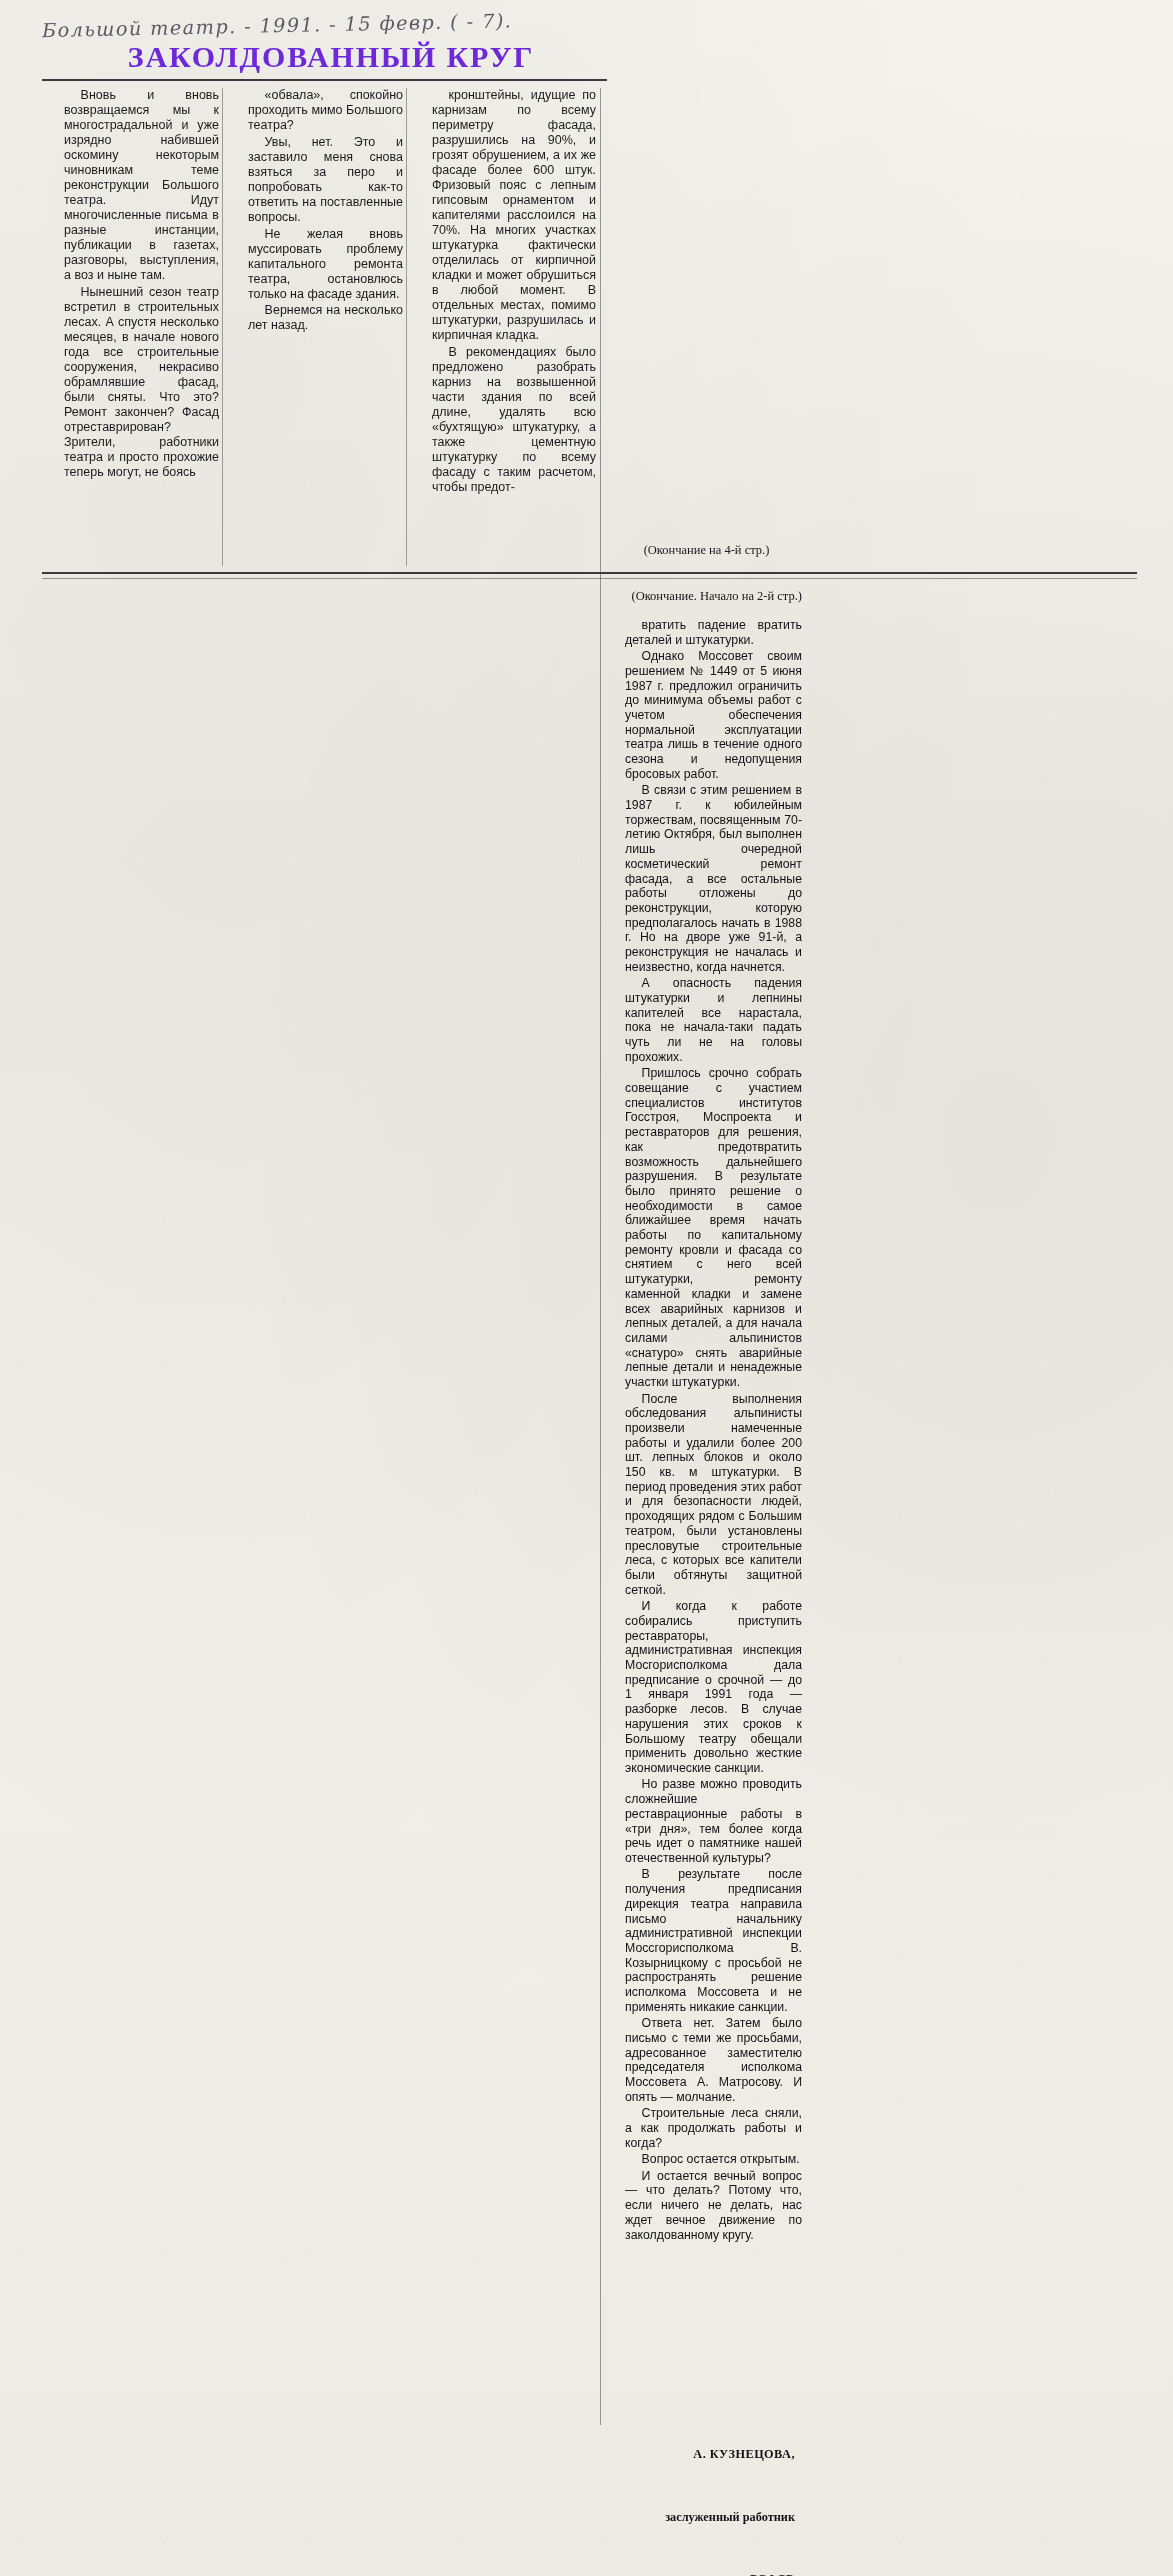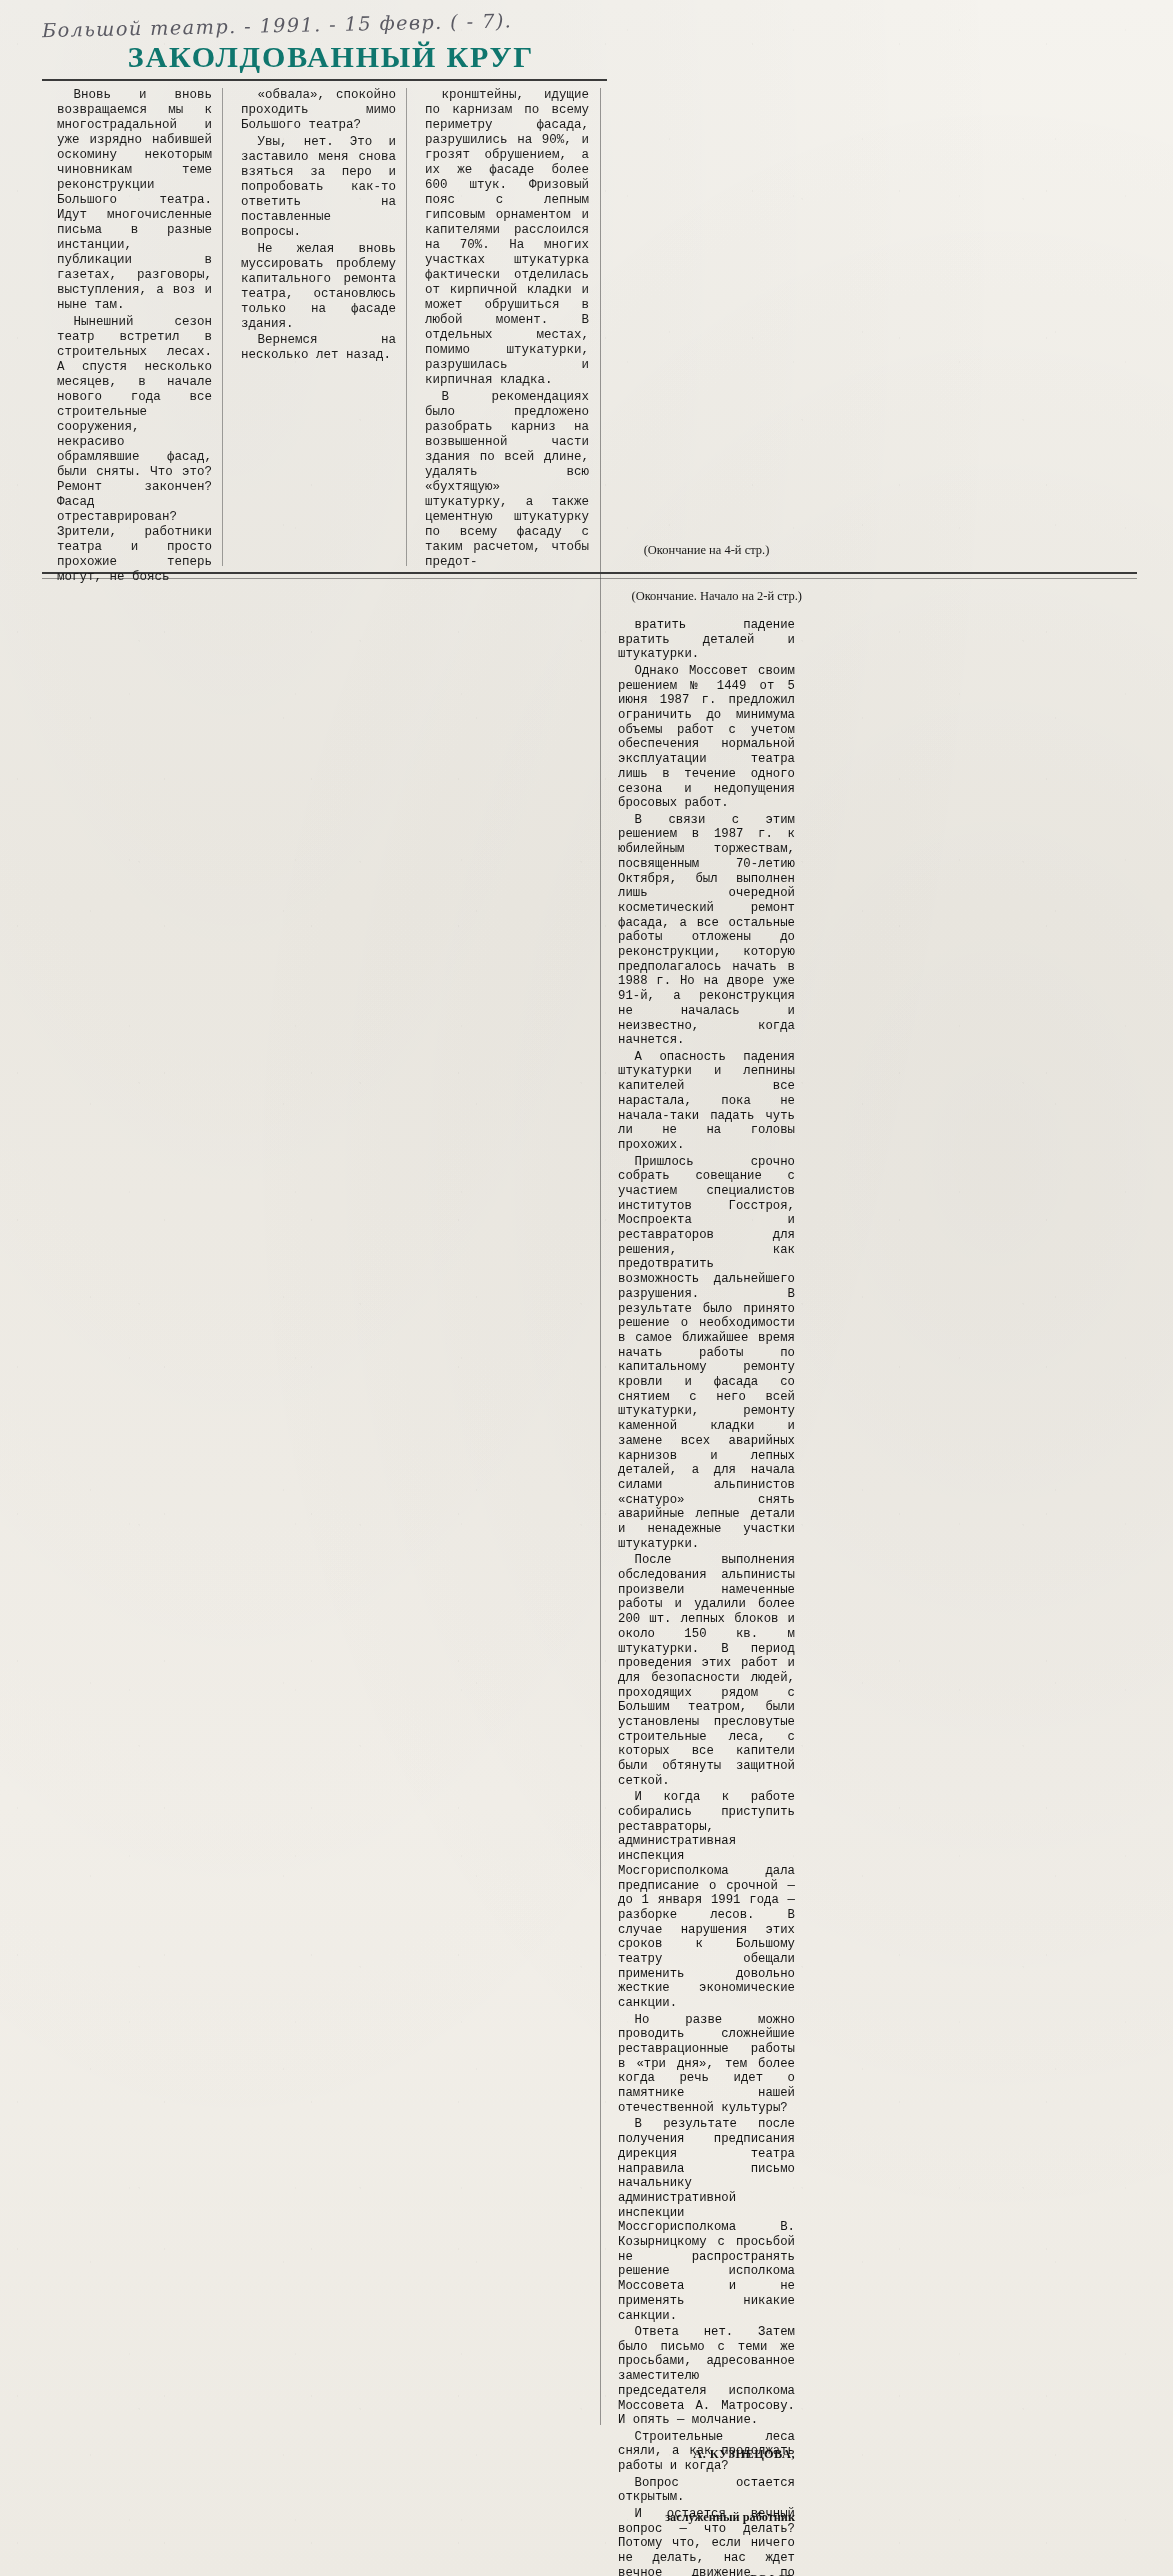--- a/index.html
+++ b/index.html
@@ -51,44 +51,45 @@
   .headline {
     position: absolute;
     top: 40px;
     left: 55px;
     width: 552px;
     text-align: center;
     font-family: "Liberation Serif", serif;
     font-weight: bold;
     font-size: 30px;
     letter-spacing: 1.8px;
-    color: #0f766e;
+    color: #6d28d9;
   }
 
   .rule {
     position: absolute;
     background: #3a3a3a;
   }
   .rule-h-top { left: 42px; top: 79px; width: 565px; height: 1.8px; }
   .rule-h-mid { left: 42px; top: 572px; width: 1095px; height: 1.8px; }
   .rule-h-underblock { left: 42px; top: 578px; width: 1095px; height: 0.9px; opacity:.5;}
   .rule-v-1 { left: 222px; top: 88px; width: 0.9px; height: 478px; opacity:.45; }
   .rule-v-2 { left: 406px; top: 88px; width: 0.9px; height: 478px; opacity:.45; }
   .rule-v-3 { left: 600px; top: 88px; width: 0.9px; height: 2337px; opacity:.5; }
 
   
   .col {
     position: absolute;
-    font-family: Liberation Mono, monospace;
+    font-family: Liberation Sans, sans-serif;
     font-size: 12.5px;
     line-height: 15px;
     text-align: justify;
     text-justify: inter-word;
     color: #1b1b1b;
     hyphens: auto;
+    margin-left: 7px;
   }
   .col p {
     margin: 0 0 1.8px 0;
     text-indent: 16.6px;
   }
 
   .c1 { left: 57px;  top: 88px;  width: 155px; }
   .c2 { left: 241px; top: 88px;  width: 155px; }
   .c3 { left: 425px; top: 88px;  width: 164px; }
 

